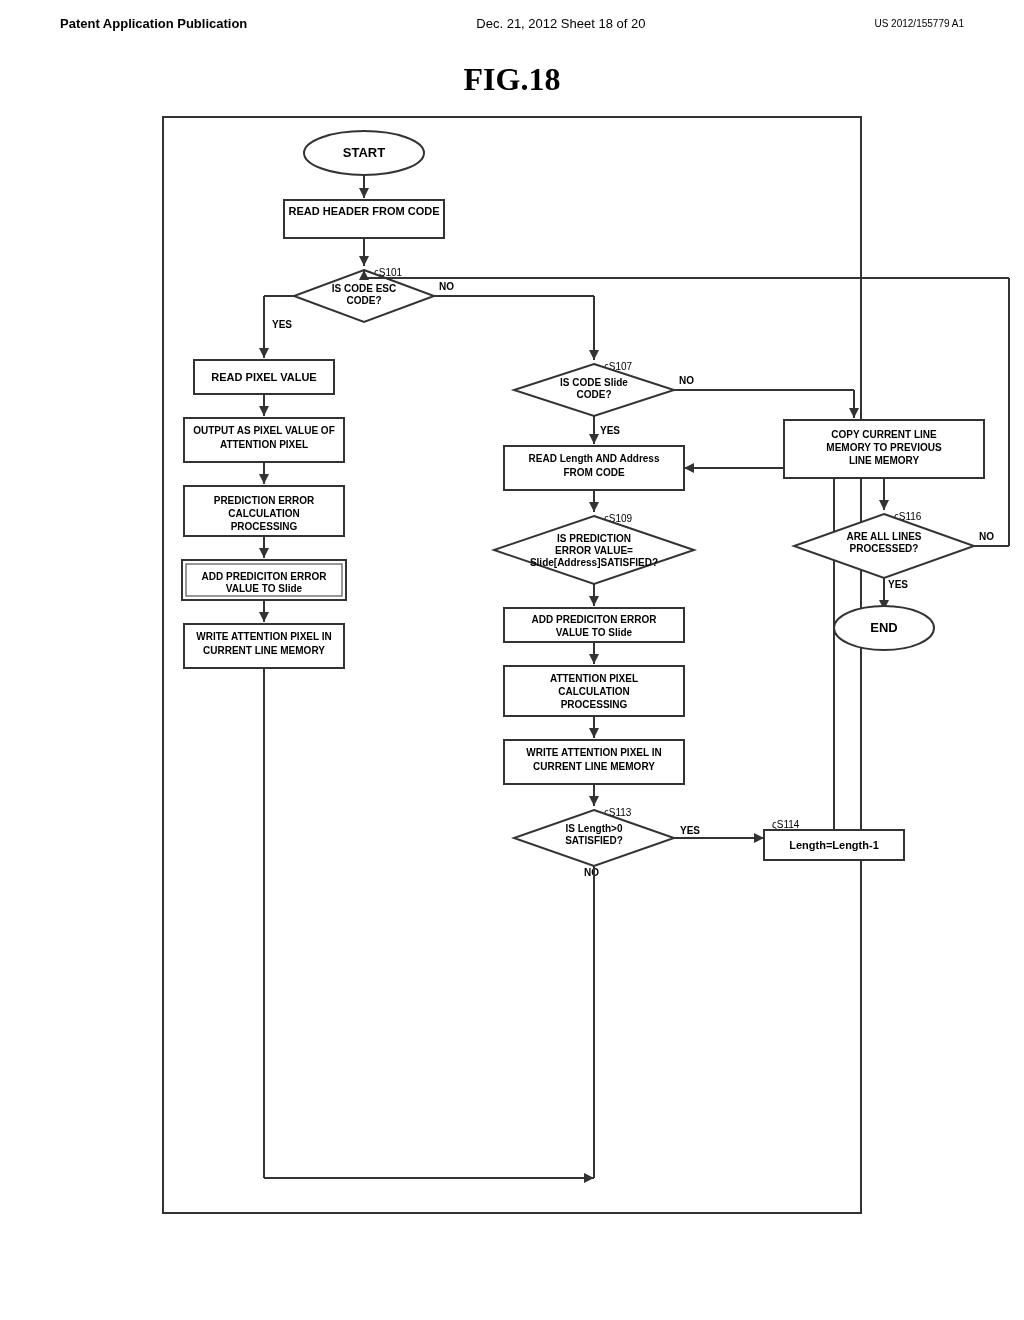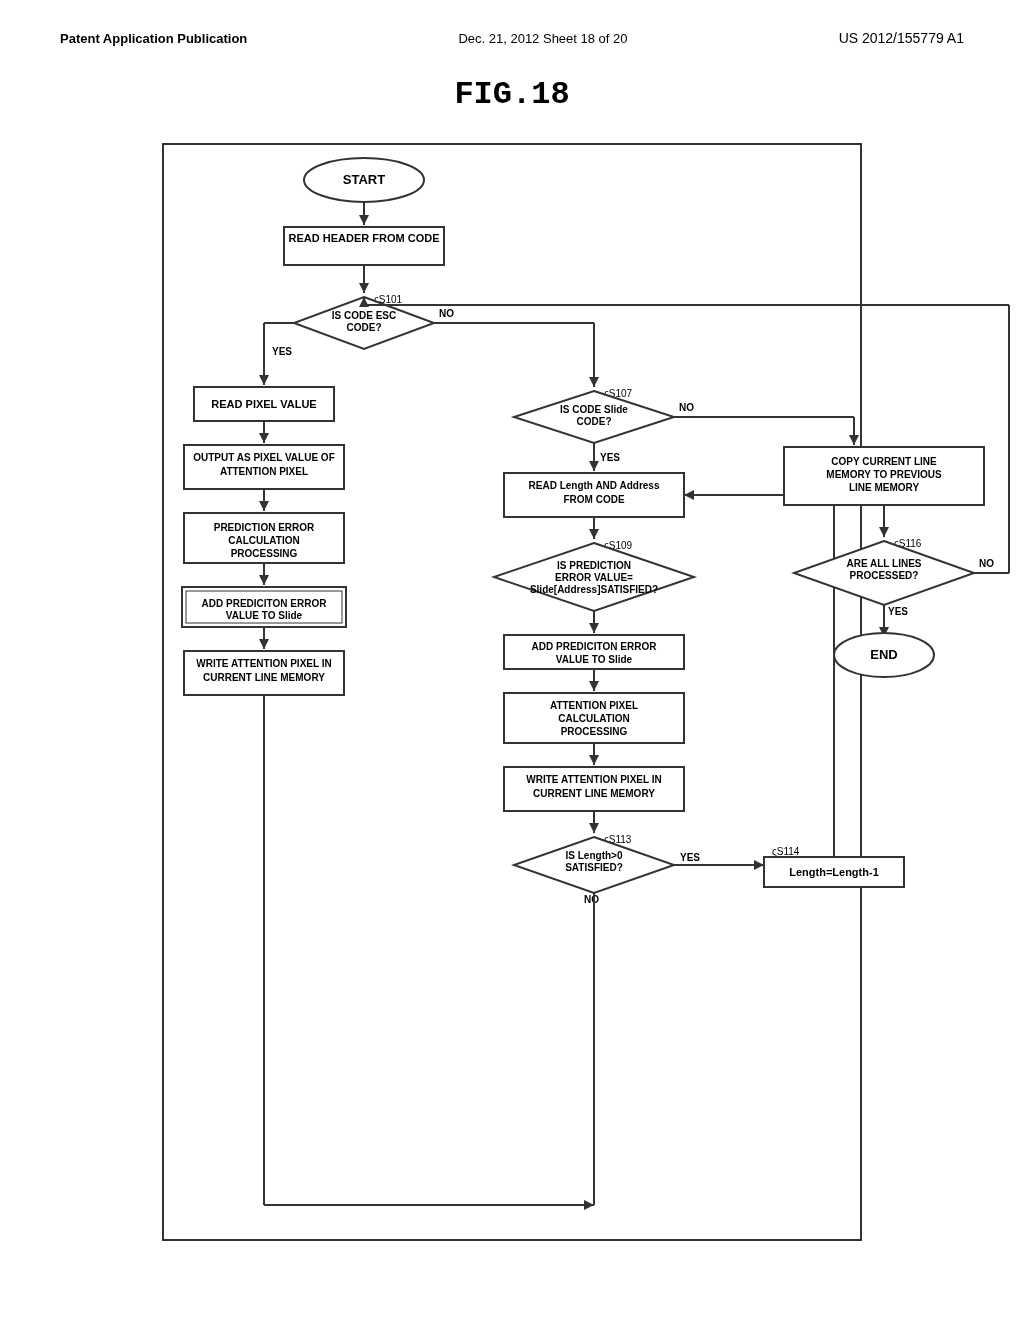--- a/index.html
+++ b/index.html
@@ -7,39 +7,39 @@
       background: #fff;
       font-family: Arial, sans-serif;
       width: 1024px;
       min-height: 1320px;
       position: relative;
     }
     .page {
       width: 1024px;
       min-height: 1320px;
       background: #fff;
-      padding: 30px 60px;
+      padding: 16px 60px;
     }
     .header {
       display: flex;
       justify-content: space-between;
       align-items: center;
       margin-bottom: 30px;
       font-size: 13px;
     }
     .header-left { font-weight: bold; }
     .header-center { font-size: 13px; }
-    .header-right { font-size: 14px; }
+    .header-right { font-size: 10px; }
 
     .fig-title {
       text-align: center;
       font-size: 32px;
       font-weight: bold;
-      margin-bottom: 30px;
-      font-family: Liberation Mono, monospace;
+      margin-bottom: 18px;
+      font-family: Liberation Serif, serif;
     }
   </style>
 </head>
 <body>
 
 <div class="page">
   <div class="header">
     <div class="header-left">Patent Application Publication</div>
     <div class="header-center">Dec. 21, 2012  Sheet 18 of 20</div>
     <div class="header-right">US 2012/155779 A1</div>

